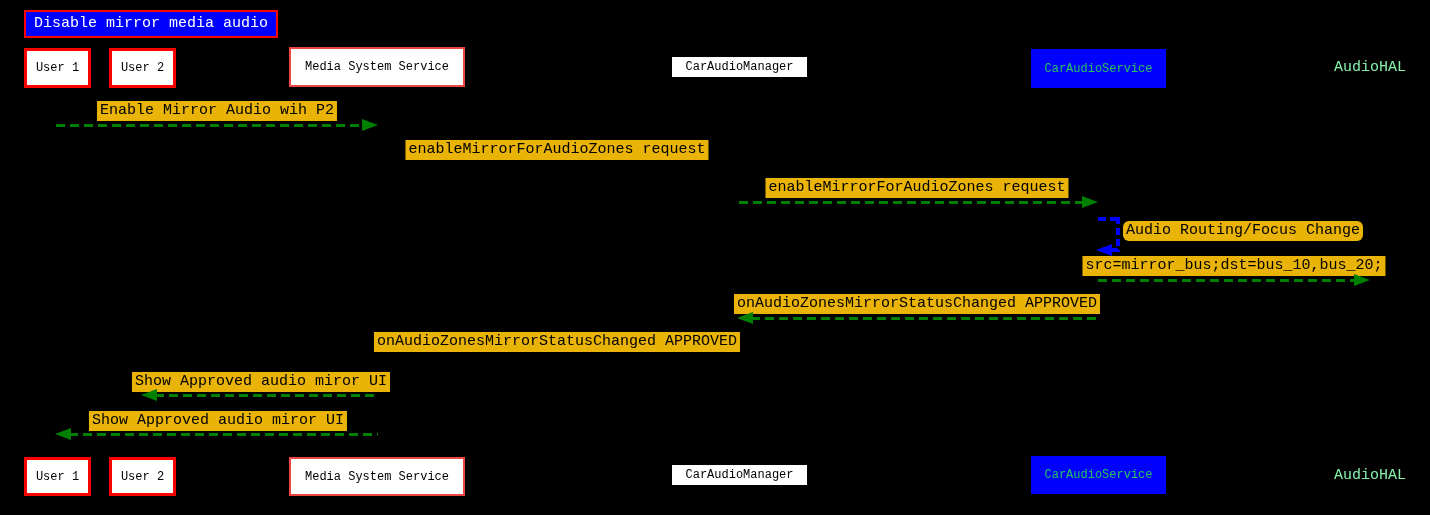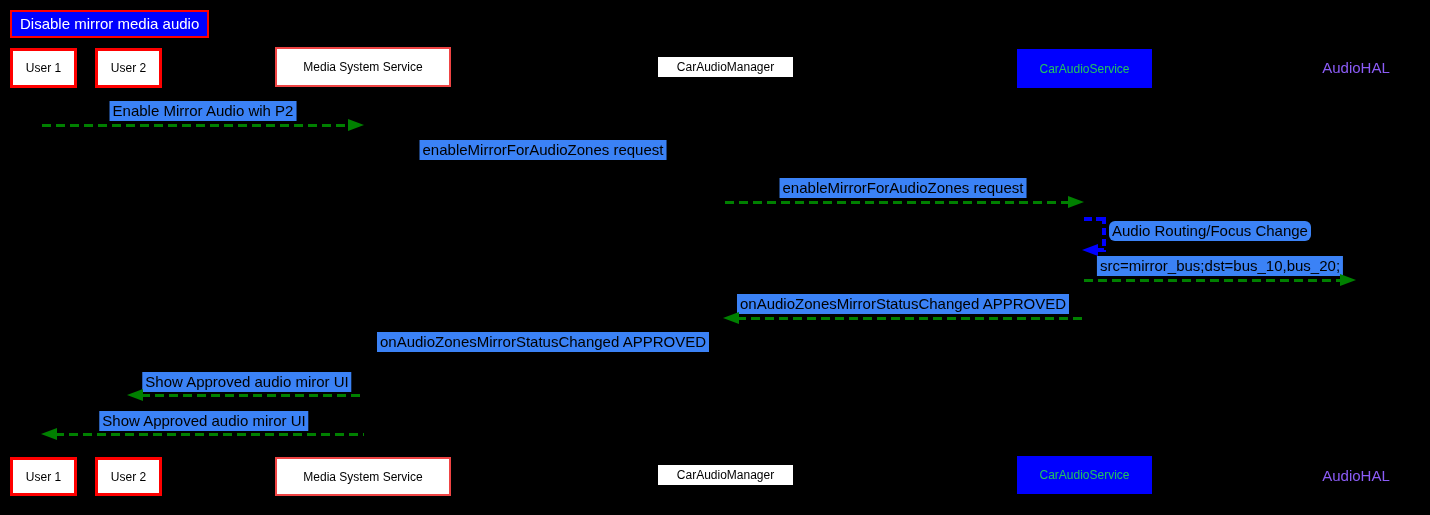--- a/index.html
+++ b/index.html
@@ -1,52 +1,53 @@
 <!DOCTYPE html>
 <html><head>
 <meta charset="utf-8">
 <style>
   html,body{margin:0;padding:0;background:#000;}
   .diagram{
     position:relative;
     width:1412px;height:515px;
     background:#000000;
     overflow:hidden;
-    font-family:Liberation Sans, sans-serif;
+    font-family:Liberation Mono, monospace;
+    margin-left:14px;
   }
   
   .pbox{
     position:absolute;
     box-sizing:border-box;
     background:#ffffff;
     color:#000000;
     font-size:12px;
     display:flex;align-items:center;justify-content:center;
     white-space:nowrap;
   }
   .pbox.red{border:3px solid #ff0000;}
   .pbox.green{border:2px solid #ef4444;}
   .pbox.blue{background:#0000ff;color:#22c55e;border:none;}
   .plain-label{
     position:absolute;
-    color:#8b5cf6;font-size:15px;white-space:nowrap;
+    color:#86efac;font-size:15px;white-space:nowrap;
     transform:translateX(-50%);
   }
   .title-box{
     position:absolute;
     box-sizing:border-box;
     background:#0000ff;color:#ffffff;
     border:2px solid #ff0000;
     font-size:15px;line-height:22px;
     padding:1px 8px;white-space:nowrap;
   }
   
   .msg-label{
     position:absolute;
-    background:#3b82f6;color:#000000;
+    background:#eab308;color:#000000;
     font-size:15px;line-height:20px;
     padding:0 3px;white-space:nowrap;
     transform:translateX(-50%);
     text-align:right;
   }
   .msg-label.noshift{transform:none;}
   
   .line-g{
     position:absolute;height:3px;
     background:repeating-linear-gradient(90deg,#008000 0 9px,transparent 9px 14px);

